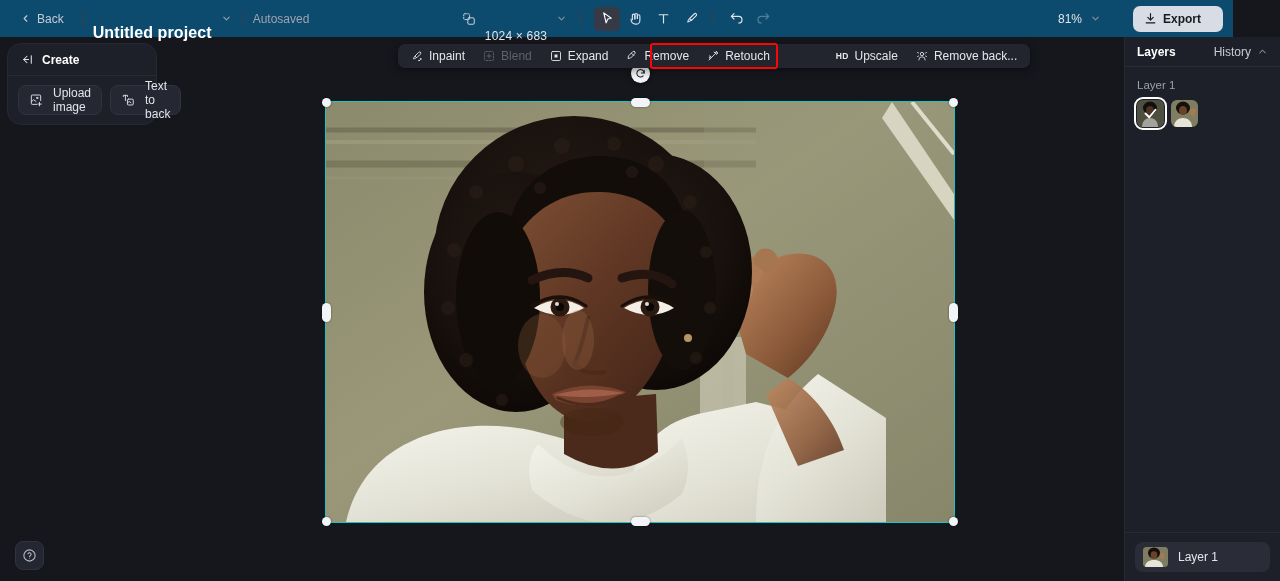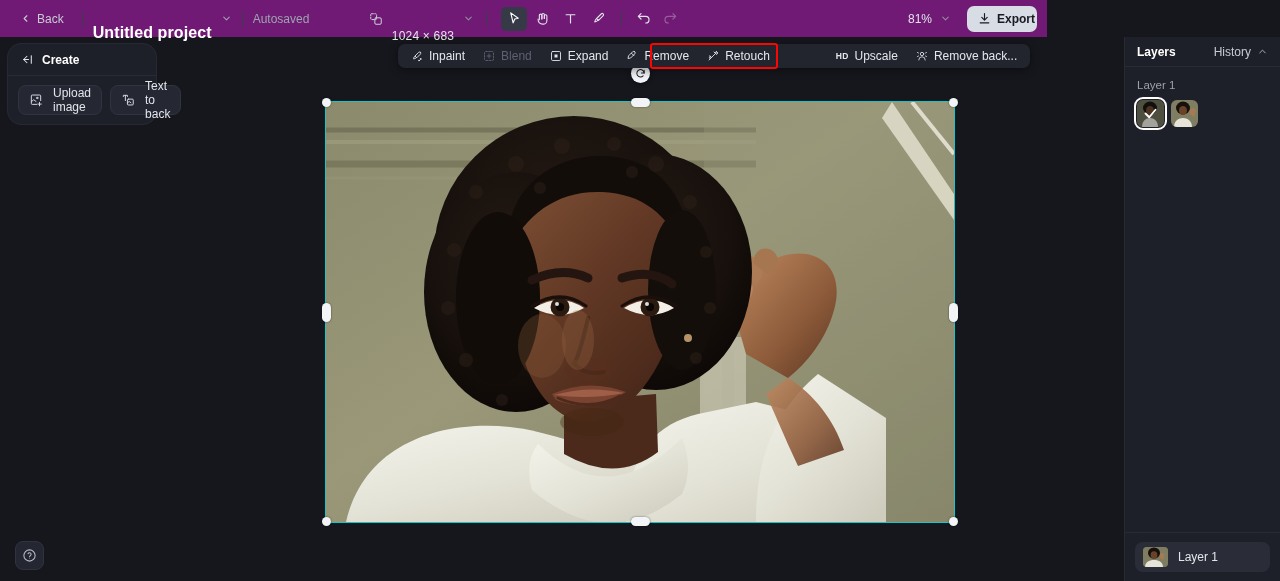--- a/index.html
+++ b/index.html
@@ -7,22 +7,22 @@
     width: 1280px; height: 581px;
     background: #16171d;
     font-family: "Liberation Sans", sans-serif;
     overflow: hidden;
     -webkit-font-smoothing: antialiased;
   }
   .app { position: relative; width: 1280px; height: 581px; background: #16171d; }
 
   
   .topbar {
-    position: absolute; left: 0; top: 0; width: 1047px; height: 37px;
-    background: #701a75;
+    position: absolute; left: 0; top: 0; width: 1233px; height: 37px;
+    background: #0c4a6e;
     display: flex; align-items: center;
     z-index: 40;
   }
   .tb-left { display: flex; align-items: center; padding-left: 12px; gap: 0; }
   .back-btn {
     display: flex; align-items: center; gap: 6px;
     color: #c8cbd4; font-size: 12px; padding: 4px 8px; border-radius: 5px;
     cursor: pointer;
   }
   .tb-divider { width: 1px; height: 16px; background: #3a3e4a; margin: 0 10px; }
@@ -47,32 +47,32 @@
   .tool-btn {
     width: 26px; height: 24px; border-radius: 5px;
     display: flex; align-items: center; justify-content: center; cursor: pointer;
   }
   .tool-btn.active { background: #363a47; }
   .tool-btn.disabled { opacity: .34; cursor: default; }
   .tool-sep { width: 1px; height: 15px; background: #3a3e4a; margin: 0 7px; }
 
   .tb-right {
     position: absolute; right: 10px; top: 0; height: 37px;
-    display: flex; align-items: center; gap: 10px; margin-left: 25px;
+    display: flex; align-items: center; gap: 26px; margin-left: 25px;
   }
   .zoom-btn {
     display: flex; align-items: center; gap: 8px; cursor: pointer;
     padding: 4px 6px; border-radius: 5px;
   }
   .zoom-val { color: #e3e5ea; font-size: 12px; }
   .export-btn {
     display: flex; align-items: center; gap: 6px;
     background: #d8dce4; color: #181a21;
     font-size: 12px; font-weight: bold;
-    padding: 6px 2px 6px 11px; border-radius: 7px; cursor: pointer;
+    padding: 6px 22px 6px 11px; border-radius: 7px; cursor: pointer;
   }
 
   
   .left-panel {
     position: absolute; left: 7px; top: 43px; width: 150px;
     background: #1e2029; border-radius: 14px; padding: 0 0 9px 0;
     border: 1px solid #262935;
     z-index: 25;
   }
   .lp-head {

